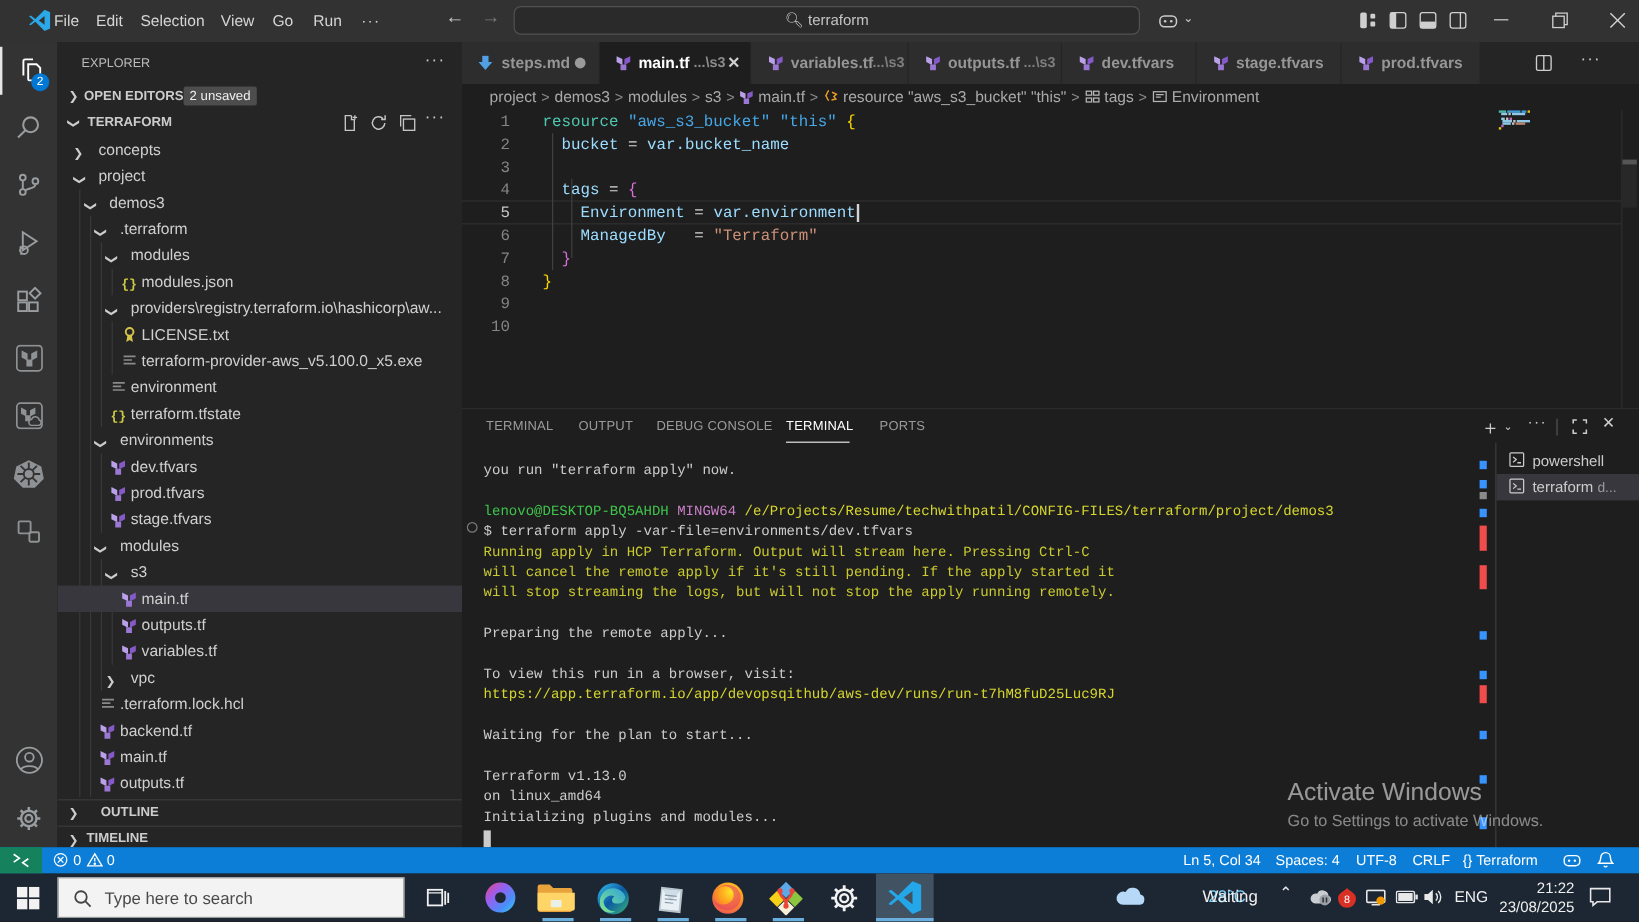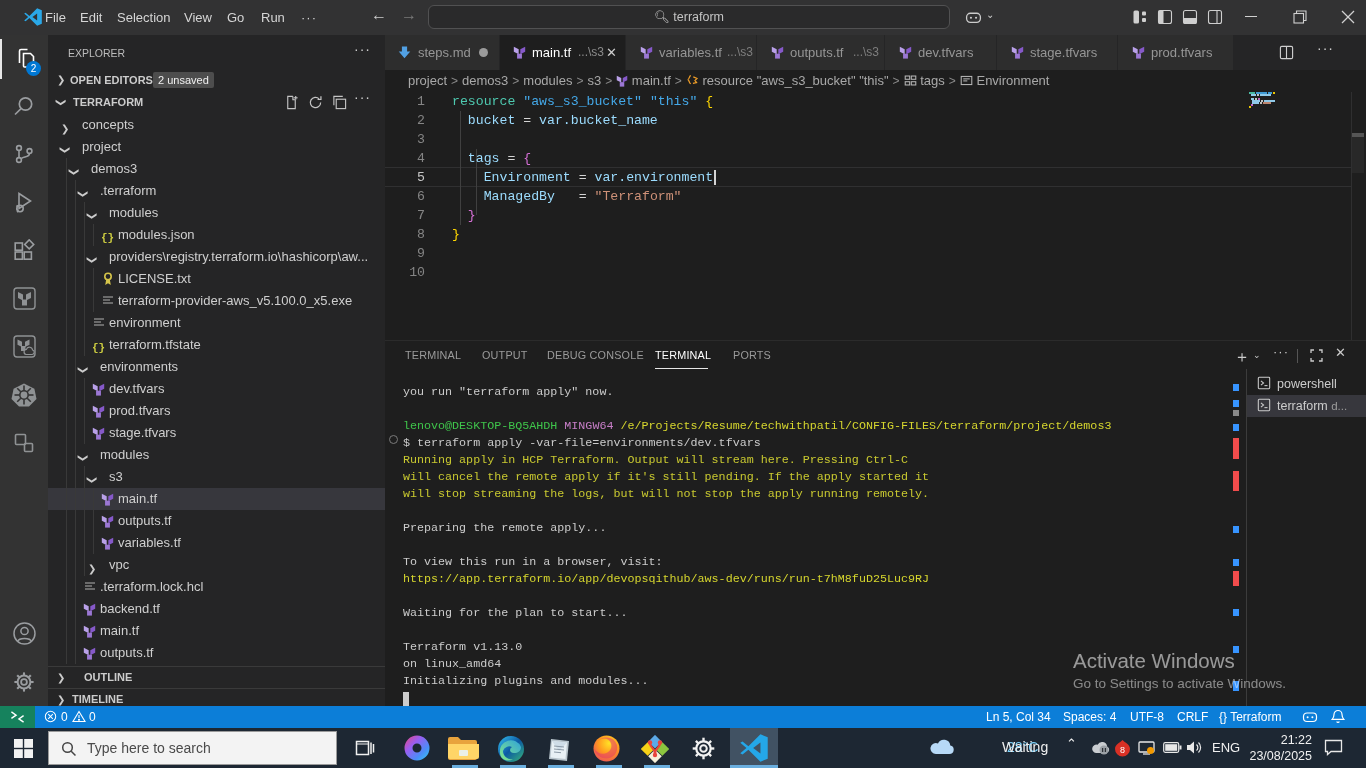--- a/index.html
+++ b/index.html
@@ -12,21 +12,21 @@
 
 #actbar{position:absolute;left:0;top:35px;width:48px;height:671px;background:#333333;}
 
 #sidebar{position:absolute;left:48px;top:35px;width:337px;height:671px;background:#252526;color:#cccccc;}
 .row{position:absolute;left:0;width:337px;height:22px;line-height:22px;font-size:13px;color:#cfcfcf;white-space:nowrap;}
 .tch{position:absolute;top:4px;font-size:10px;color:#cccccc;}
 .cvd{transform:rotate(90deg);display:inline-block;}
 
 #editor{position:absolute;left:385px;top:35px;width:981px;height:671px;background:#1e1e1e;}
 #tabs{position:absolute;left:0;top:0;width:981px;height:35px;background:#252526;}
-.tab{position:absolute;top:0;height:35px;background:#2d2d2d;color:#969696;font-size:13px;}
+.tab{position:absolute;top:0;height:35px;background:#2d2d2d;color:#969696;font-size:13px;font-weight:bold;}
 .tab .lbl{position:absolute;top:0;height:35px;line-height:35px;}
 #crumbs{position:absolute;left:0;top:35px;width:981px;height:22px;line-height:22px;font-size:13px;color:#a9a9a9;white-space:nowrap;}
 .csep{color:#8a8a8a;padding:0 4px;font-size:12px;}
 pre{font-family:"Liberation Mono",monospace;}
 #lnums2{position:absolute;left:10px;top:57px;width:30px;text-align:right;font-family:"Liberation Mono",monospace;font-size:13.2px;line-height:19px;color:#858585;}
 #codelines{position:absolute;left:67px;top:57px;font-size:13.2px;line-height:19px;color:#d4d4d4;}
 .tl{color:#4ec9b0}.bl{color:#44a8e8}.lb{color:#9cdcfe}.gd{color:#ffd700}.pu{color:#d670d6}.or{color:#ce9178}.wh{color:#d4d4d4}
 
 #panel{position:absolute;left:385px;top:340px;width:981px;height:366px;background:#1e1e1e;border-top:1px solid #2b2b2b;}
 .ptab{position:absolute;top:0;height:28px;line-height:28px;font-size:10.8px;color:#9b9b9b;letter-spacing:0.2px;}

